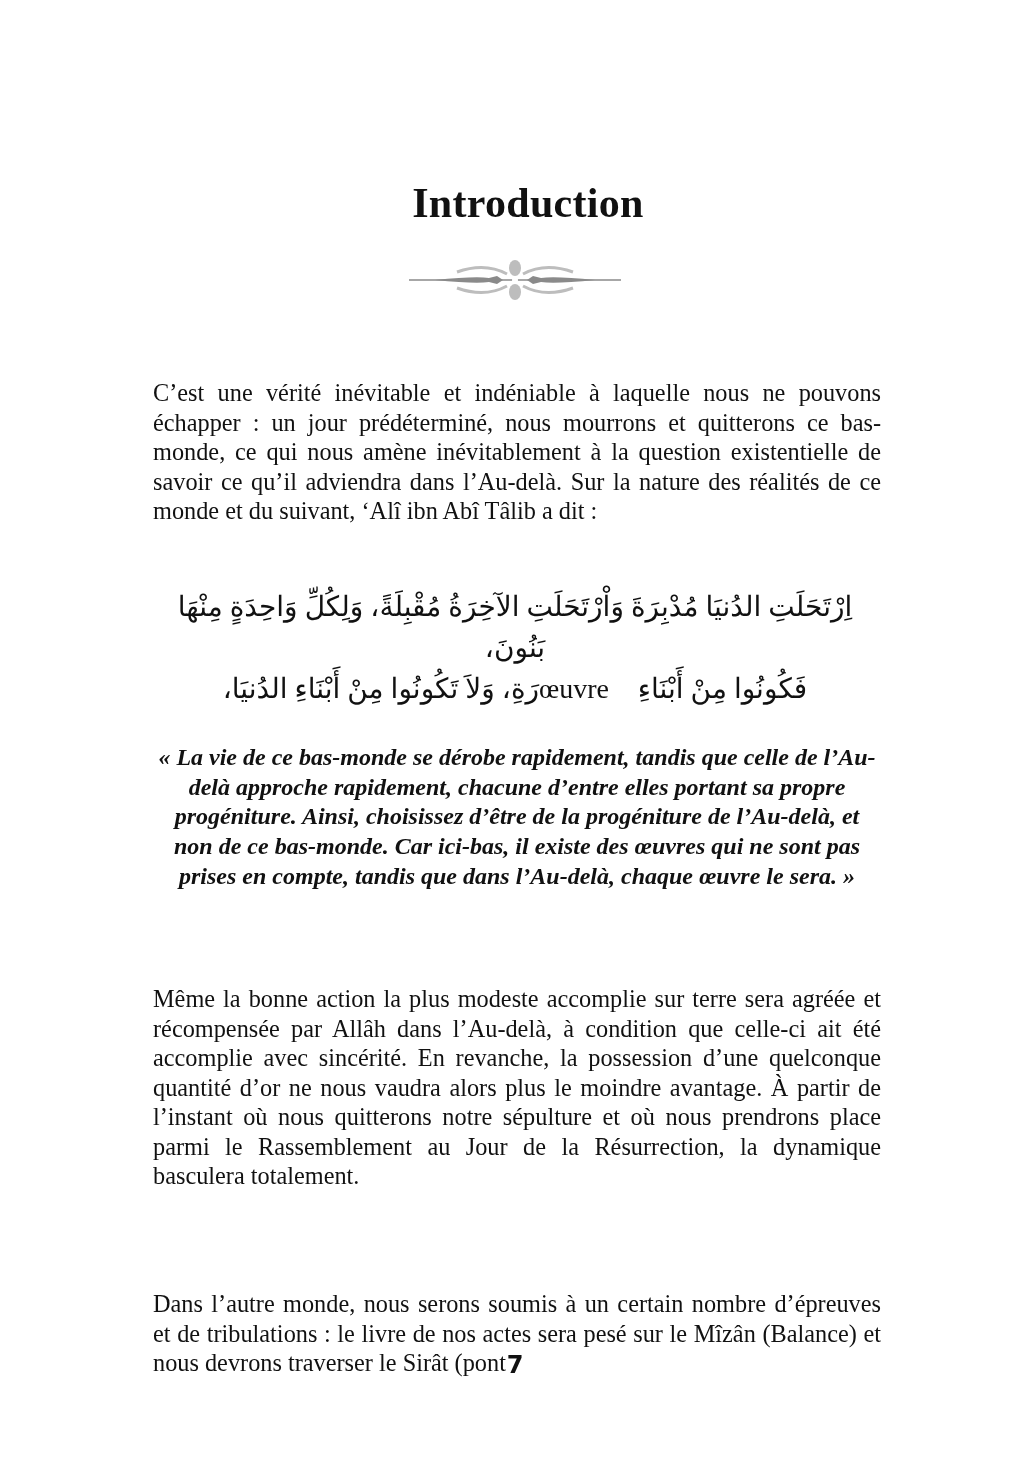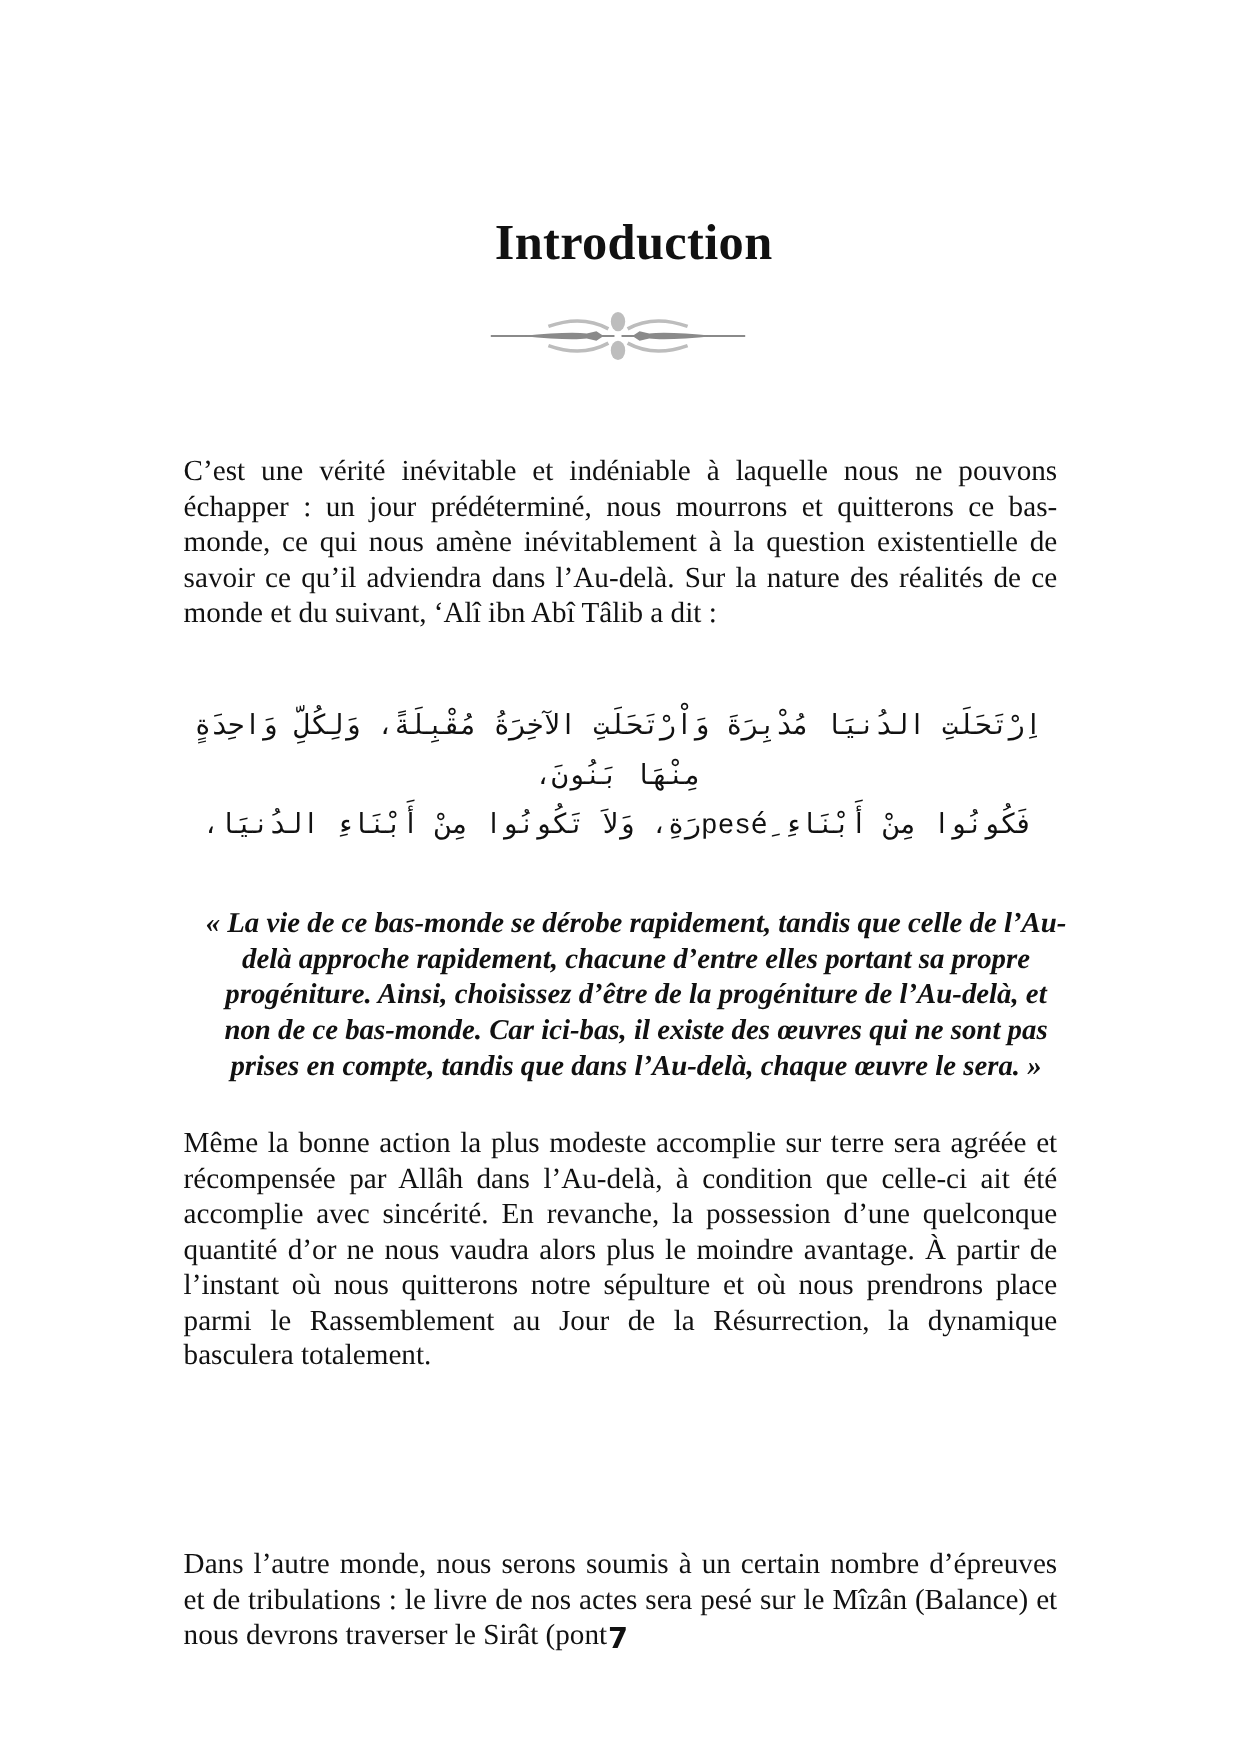--- a/index.html
+++ b/index.html
@@ -37,46 +37,46 @@
     .para {
       position: absolute;
       left: 153px;
       width: 728px;
       font-size: 24.3px;
       line-height: 29.5px;
       text-align: justify;
       margin: 0;
     }
     .para-1 { top: 378px; }
-    .para-2 { top: 938px; }
+    .para-2 { top: 984px; }
     .para-3 { top: 1289px; }
     .arabic {
       position: absolute;
       top: 586px;
       left: 150px;
       width: 730px;
       direction: rtl;
       text-align: center;
-      font-family: Liberation Mono, monospace;
-      font-size: 23px;
+      font-family: Liberation Serif, serif;
+      font-size: 28px;
       line-height: 41px;
       margin: 0;
     }
     .arabic span { display: block; }
     .quote {
       position: absolute;
       top: 743px;
       left: 153px;
       width: 728px;
       text-align: center;
       font-style: italic;
       font-weight: bold;
       font-size: 24px;
       line-height: 29.7px;
-      margin: 13px;
+      margin: 0;
     }
     .page-number {
       position: absolute;
       top: 1350px;
       left: 0;
       width: 1030px;
       text-align: center;
       font-family: "DejaVu Sans", sans-serif;
       font-weight: bold;
       font-size: 24px;
@@ -104,21 +104,21 @@
 
   <ellipse cx="110" cy="12" rx="6" ry="8" fill="#bdbdbd"></ellipse>
   <ellipse cx="110" cy="36" rx="6" ry="8" fill="#bdbdbd"></ellipse>
   <circle cx="110" cy="24" r="3" fill="#ffffff"></circle>
 </svg>
 
 <p class="para para-1">C’est une vérité inévitable et indéniable à laquelle nous ne pouvons échapper : un jour prédéterminé, nous mourrons et quitterons ce bas-monde, ce qui nous amène inévitablement à la question existentielle de savoir ce qu’il adviendra dans l’Au-delà. Sur la nature des réalités de ce monde et du suivant, ‘Alî ibn Abî Tâlib a dit :</p>
 
 <div class="arabic">
   <span>اِرْتَحَلَتِ الدُنيَا مُدْبِرَةَ وَاْرْتَحَلَتِ الآخِرَةُ مُقْبِلَةً، وَلِكُلِّ وَاحِدَةٍ مِنْهَا بَنُونَ،</span>
-  <span>فَكُونُوا مِنْ أَبْنَاءِ peséِرَةِ، وَلاَ تَكُونُوا مِنْ أَبْنَاءِ الدُنيَا،</span>
+  <span>فَكُونُوا مِنْ أَبْنَاءِ œuvreِرَةِ، وَلاَ تَكُونُوا مِنْ أَبْنَاءِ الدُنيَا،</span>
 </div>
 
 <p class="quote">« La vie de ce bas-monde se dérobe rapidement, tandis que celle de l’Au-delà approche rapidement, chacune d’entre elles portant sa propre progéniture. Ainsi, choisissez d’être de la progéniture de l’Au-delà, et non de ce bas-monde. Car ici-bas, il existe des œuvres qui ne sont pas prises en compte, tandis que dans l’Au-delà, chaque œuvre le sera. »</p>
 
 <p class="para para-2">Même la bonne action la plus modeste accomplie sur terre sera agréée et récompensée par Allâh dans l’Au-delà, à condition que celle-ci ait été accomplie avec sincérité. En revanche, la possession d’une quelconque quantité d’or ne nous vaudra alors plus le moindre avantage. À partir de l’instant où nous quitterons notre sépulture et où nous prendrons place parmi le Rassemblement au Jour de la Résurrection, la dynamique basculera totalement.</p>
 
 <p class="para para-3">Dans l’autre monde, nous serons soumis à un certain nombre d’épreuves et de tribulations : le livre de nos actes sera pesé sur le Mîzân (Balance) et nous devrons traverser le Sirât (pont</p>
 
 <div class="page-number">7</div>
 

